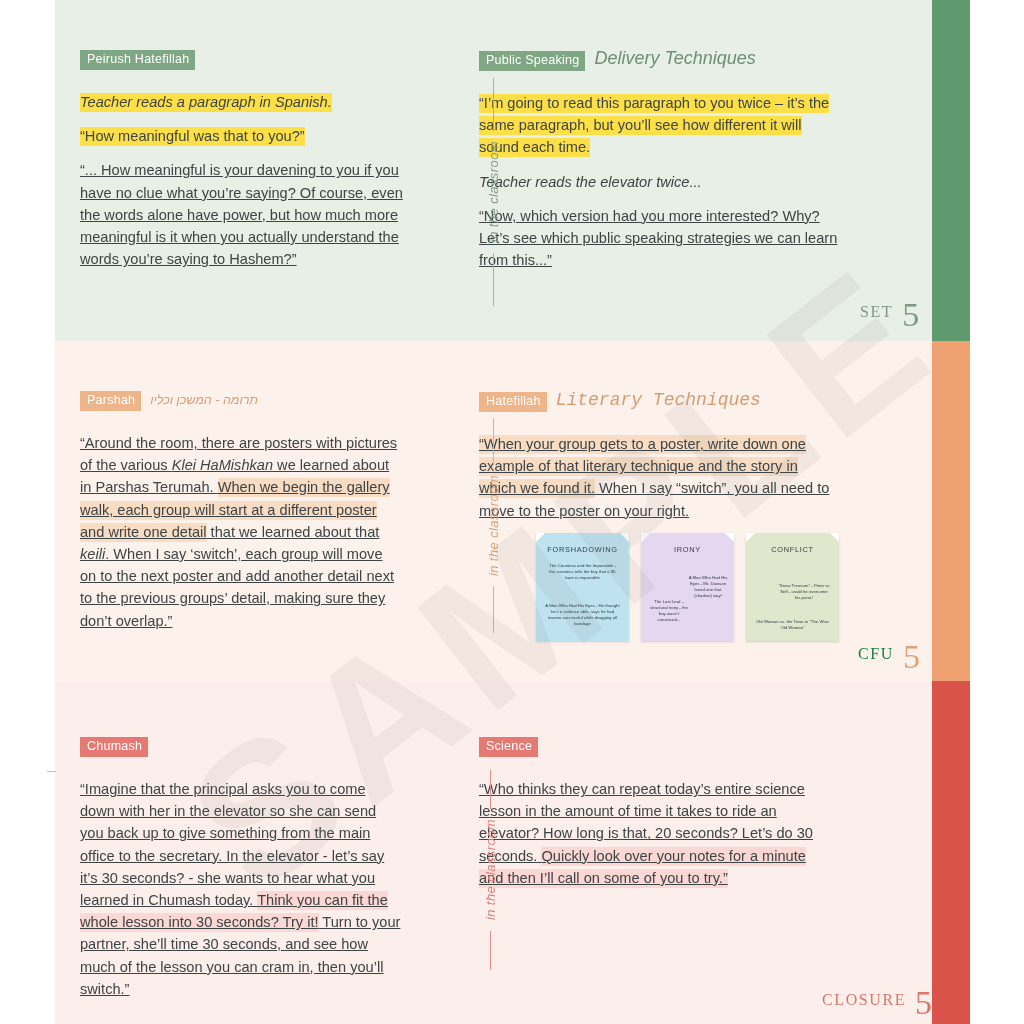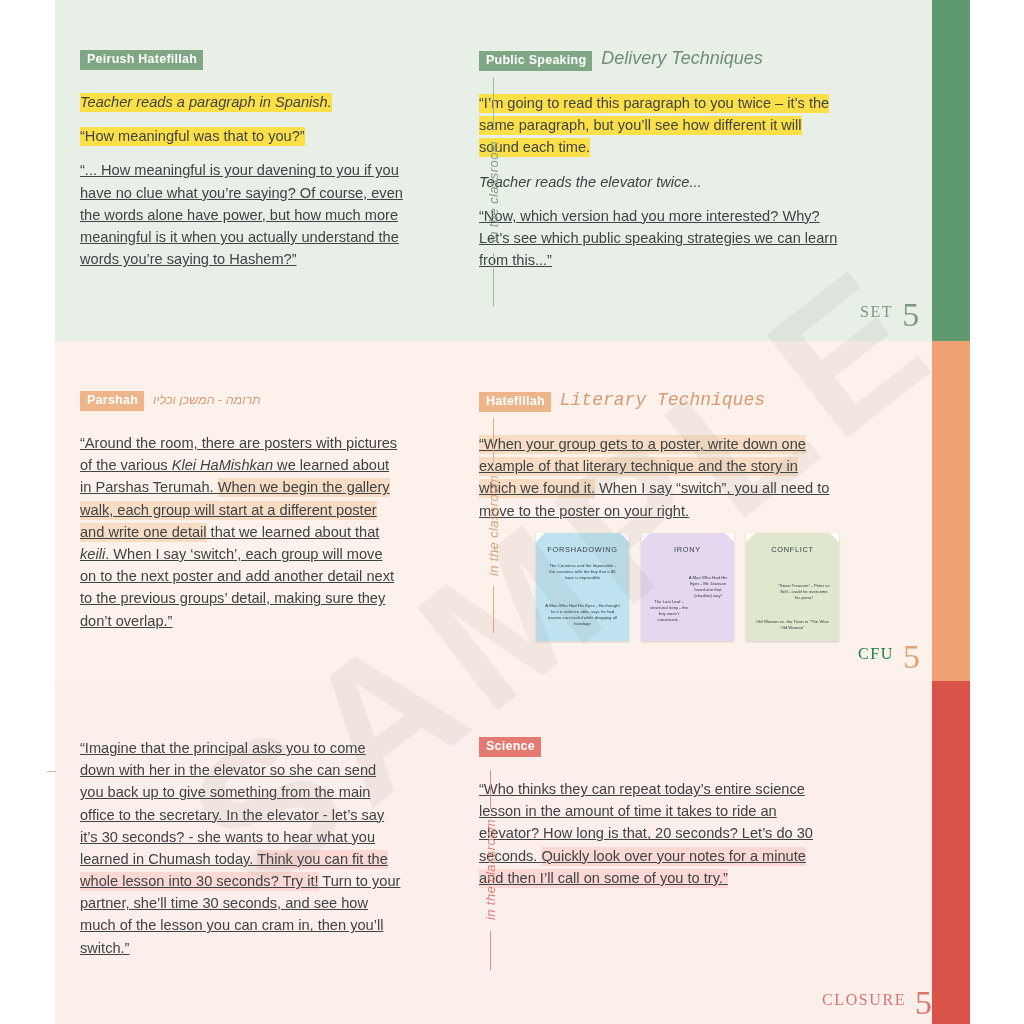--- a/index.html
+++ b/index.html
@@ -50,21 +50,21 @@
   
   .col{position:absolute;z-index:3;}
   .col-left {left:80px;  width:330px;}
   .col-right{left:479px; width:360px;}
 
   
   .tagrow{display:flex;align-items:baseline;gap:9px;margin-bottom:21px;}
   .tag{
     display:inline-block;
     color:#ffffff;
-    font-weight:700;
+    font-weight:400;
     font-size:12.5px;
     letter-spacing:.25px;
     padding:3px 6px 4px 7px;
     line-height:1.05;
     white-space:nowrap;
   }
   .tag-green {background:#7fa783;}
   .tag-orange{background:#eeb48a;}
   .tag-red   {background:#e57a72;}
   .subtag{
@@ -311,20 +311,23 @@
     <span class="num">5</span>
   </div>
 
   <div class="section" id="sec-closure">
     <div class="sec-bg"></div>
   </div>
   <div class="colorbar" id="bar-closure"></div>
   <div class="edge-tick" style="top:771px;"></div>
 
   <div class="col col-left" style="top:737px;width:322px;">
+    <div class="tagrow">
+      <span class="tag tag-red">Chumash</span>
+    </div>
     <div class="body">
       <p>“Imagine that the principal asks you to come down with her in the elevator so she can send you back up to give something from the main office to the secretary. In the elevator - let’s say it’s 30 seconds? - she wants to hear what you learned in Chumash today. <span class="hl-red">Think you can fit the whole lesson into 30 seconds? Try it!</span> Turn to your partner, she’ll time 30 seconds, and see how much of the lesson you can cram in, then you’ll switch.”</p>
 
     </div>
   </div>
 
   <div class="divider div-red" style="left:470px;top:770px;height:200px;">
     <div class="line"></div>
     <div class="vlabel">in the classroom</div>
     <div class="line"></div>

